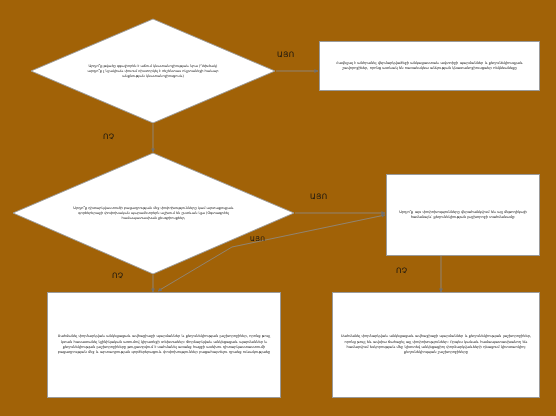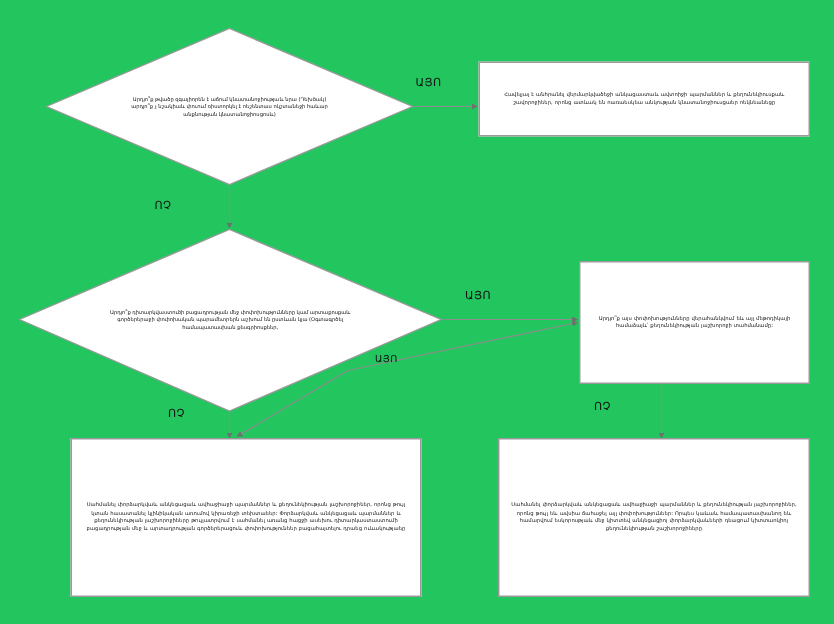--- a/index.html
+++ b/index.html
@@ -7,21 +7,21 @@
     padding: 0;
     background: #ffffff;
   }
   body {
     font-family: "DejaVu Sans", sans-serif;
   }
   #flowchart {
     position: relative;
     width: 556px;
     height: 416px;
-    background: #22c55e;
+    background: #a16207;
     overflow: hidden;
     text-decoration: underline;
   }
   #edges {
     position: absolute;
     left: 0;
     top: 0;
     width: 556px;
     height: 416px;
     pointer-events: none;

